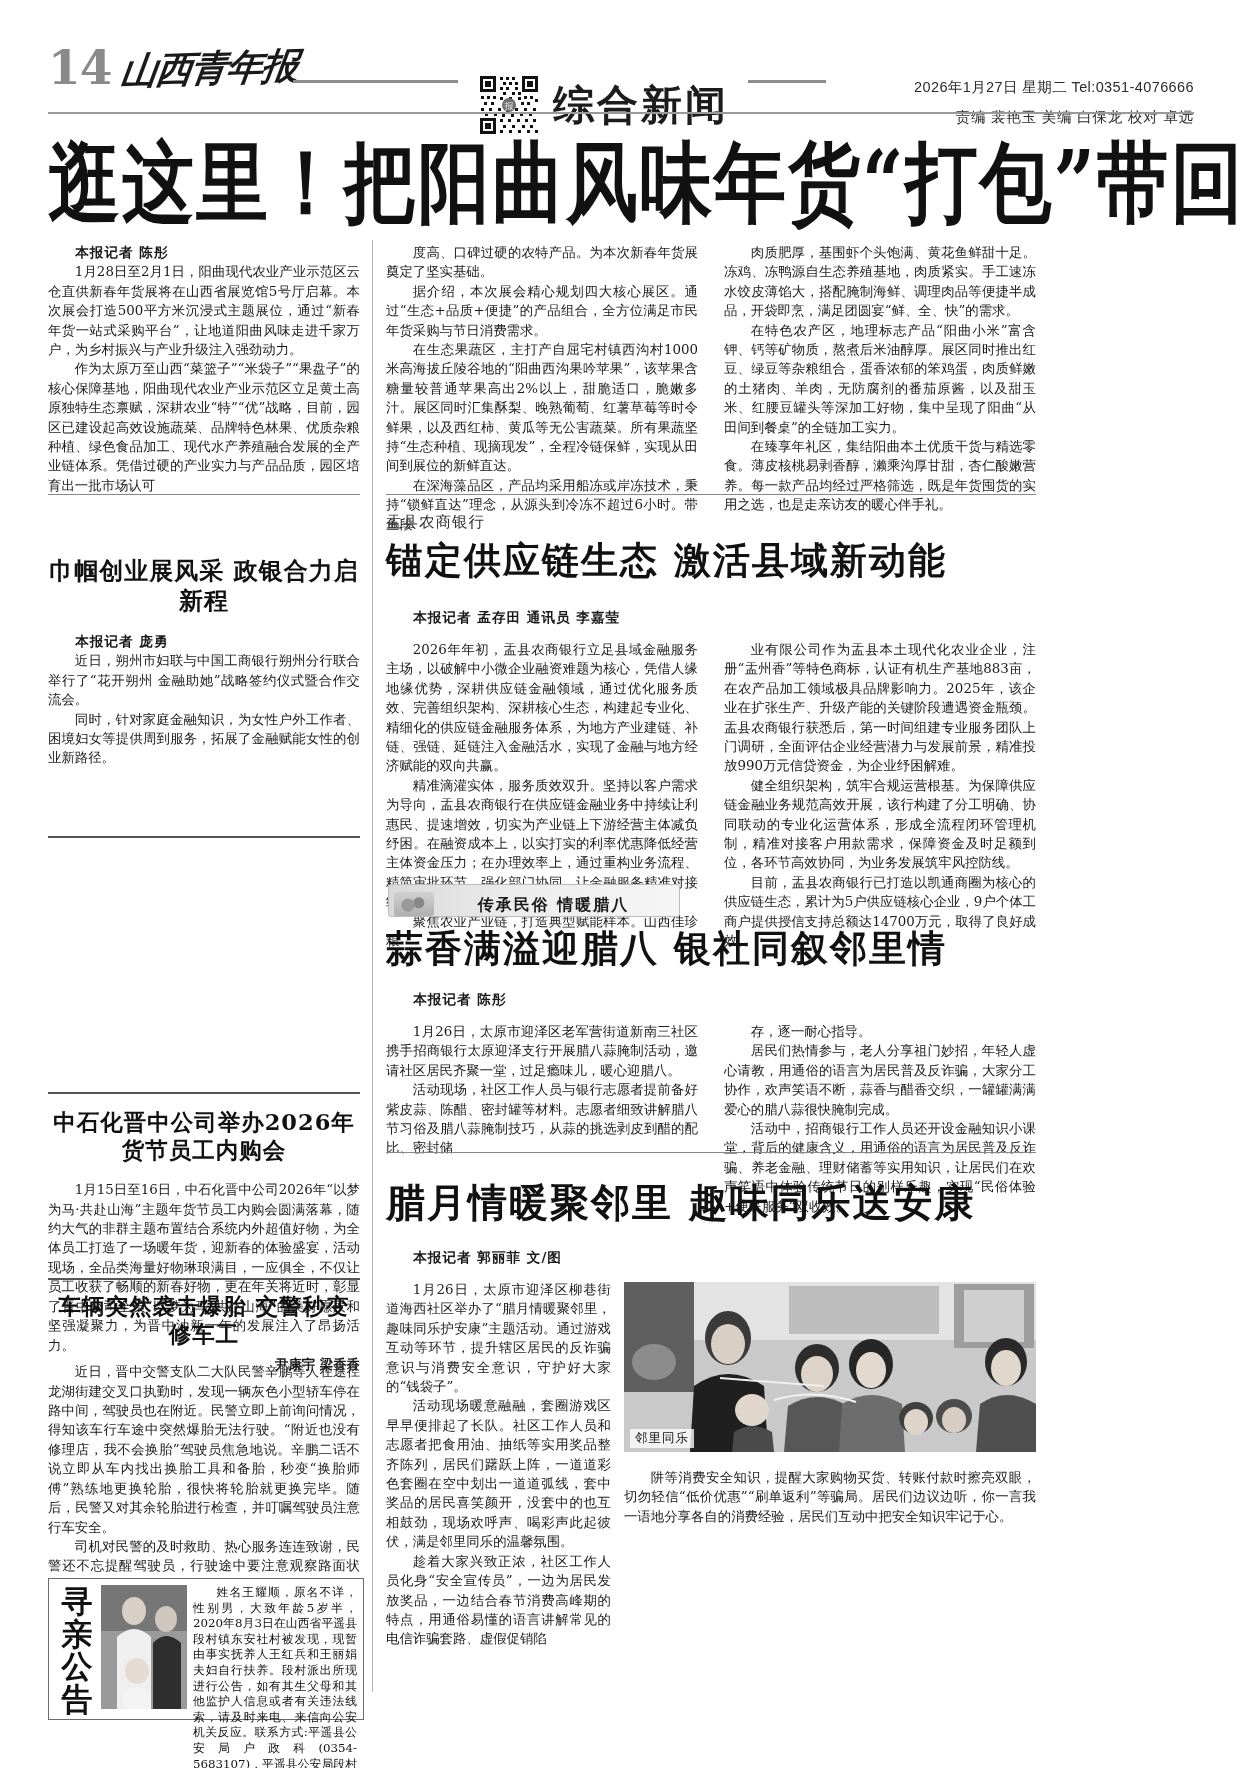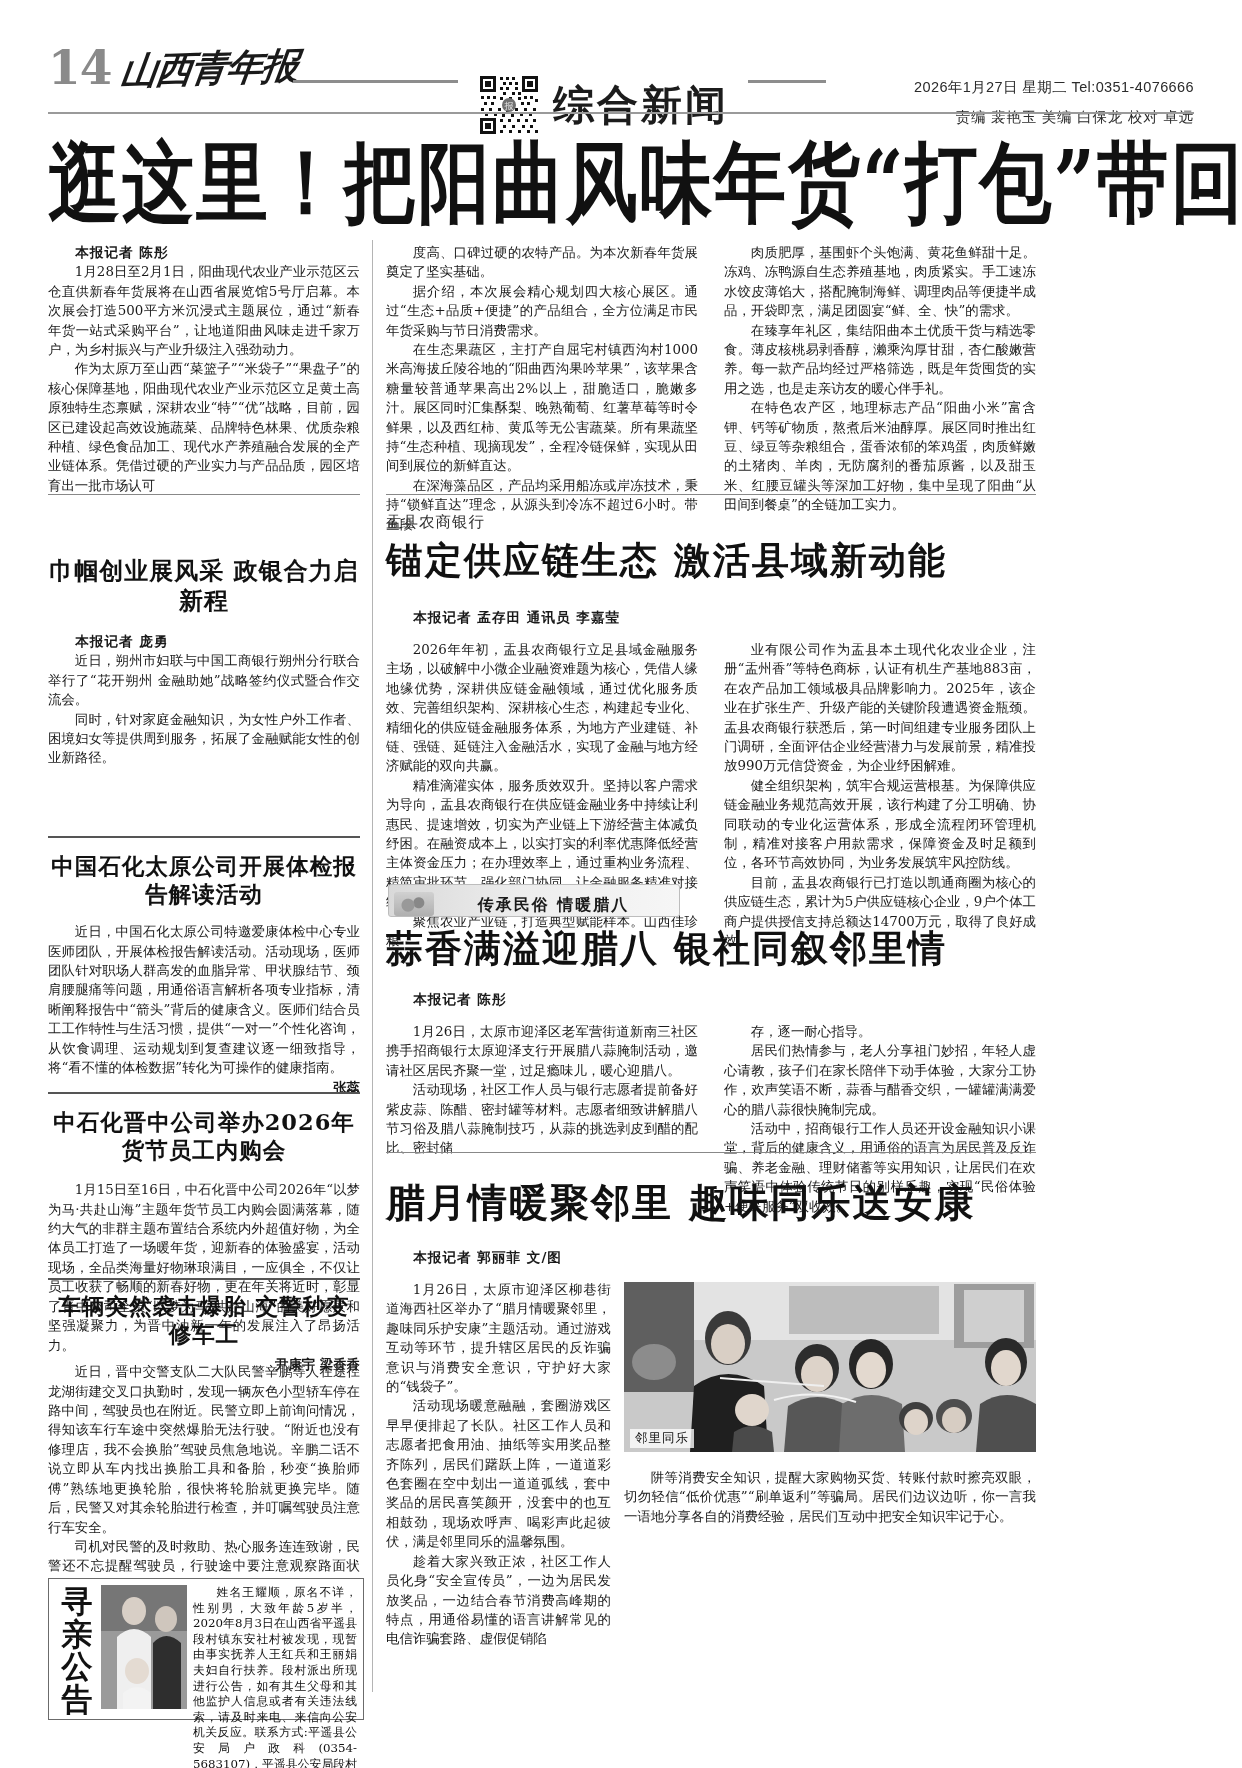--- a/index.html
+++ b/index.html
@@ -204,41 +204,36 @@
     <p>作为太原万至山西“菜篮子”“米袋子”“果盘子”的核心保障基地，阳曲现代农业产业示范区立足黄土高原独特生态禀赋，深耕农业“特”“优”战略，目前，园区已建设起高效设施蔬菜、品牌特色林果、优质杂粮种植、绿色食品加工、现代水产养殖融合发展的全产业链体系。凭借过硬的产业实力与产品品质，园区培育出一批市场认可</p>
   </div>
   <div class="col" style="left:386px;top:243px;width:312px;">
     <p>度高、口碑过硬的农特产品。为本次新春年货展奠定了坚实基础。</p>
     <p>据介绍，本次展会精心规划四大核心展区。通过“生态+品质+便捷”的产品组合，全方位满足市民年货采购与节日消费需求。</p>
     <p>在生态果蔬区，主打产自屈宅村镇西沟村1000米高海拔丘陵谷地的“阳曲西沟果吟苹果”，该苹果含糖量较普通苹果高出2%以上，甜脆适口，脆嫩多汁。展区同时汇集酥梨、晚熟葡萄、红薯草莓等时令鲜果，以及西红柿、黄瓜等无公害蔬菜。所有果蔬坚持“生态种植、现摘现发”，全程冷链保鲜，实现从田间到展位的新鲜直达。</p>
     <p>在深海藻品区，产品均采用船冻或岸冻技术，秉持“锁鲜直达”理念，从源头到冷冻不超过6小时。带鱼段</p>
   </div>
   <div class="col" style="left:724px;top:243px;width:312px;">
     <p>肉质肥厚，基围虾个头饱满、黄花鱼鲜甜十足。冻鸡、冻鸭源自生态养殖基地，肉质紧实。手工速冻水饺皮薄馅大，搭配腌制海鲜、调理肉品等便捷半成品，开袋即烹，满足团圆宴“鲜、全、快”的需求。</p>
+    <p>在特色农产区，地理标志产品“阳曲小米”富含钾、钙等矿物质，熬煮后米油醇厚。展区同时推出红豆、绿豆等杂粮组合，蛋香浓郁的笨鸡蛋，肉质鲜嫩的土猪肉、羊肉，无防腐剂的番茄原酱，以及甜玉米、红腰豆罐头等深加工好物，集中呈现了阳曲“从田间到餐桌”的全链加工实力。</p>
     <p>在臻享年礼区，集结阳曲本土优质干货与精选零食。薄皮核桃易剥香醇，濑乘沟厚甘甜，杏仁酸嫩营养。每一款产品均经过严格筛选，既是年货囤货的实用之选，也是走亲访友的暖心伴手礼。</p>
-    <p>在特色农产区，地理标志产品“阳曲小米”富含钾、钙等矿物质，熬煮后米油醇厚。展区同时推出红豆、绿豆等杂粮组合，蛋香浓郁的笨鸡蛋，肉质鲜嫩的土猪肉、羊肉，无防腐剂的番茄原酱，以及甜玉米、红腰豆罐头等深加工好物，集中呈现了阳曲“从田间到餐桌”的全链加工实力。</p>
   </div>
 
   <div class="hrule-thin" style="left:48px;top:494px;width:312px;"></div>
   <div class="vrule" style="left:372px;top:240px;height:1452px;"></div>
   <div class="hrule-thin" style="left:386px;top:494px;width:650px;"></div>
 
   <div class="col" style="left:48px;top:556px;width:312px;">
     <div class="sub-hl s1">巾帼创业展风采  政银合力启新程</div>
     <p class="byline" style="margin-top:16px;">本报记者 庞勇</p>
     <p>近日，朔州市妇联与中国工商银行朔州分行联合举行了“花开朔州 金融助她”战略签约仪式暨合作交流会。</p>
     <p>同时，针对家庭金融知识，为女性户外工作者、困境妇女等提供周到服务，拓展了金融赋能女性的创业新路径。</p>
   </div>
   <div class="hrule" style="left:48px;top:836px;width:312px;"></div>
 
-  <div class="col" style="left:48px;top:852px;width:312px;">
-    <div class="sub-hl s2">中国石化太原公司开展体检报告解读活动</div>
-    <p style="margin-top:14px;">近日，中国石化太原公司特邀爱康体检中心专业医师团队，开展体检报告解读活动。活动现场，医师团队针对职场人群高发的血脂异常、甲状腺结节、颈肩腰腿痛等问题，用通俗语言解析各项专业指标，清晰阐释报告中“箭头”背后的健康含义。医师们结合员工工作特性与生活习惯，提供“一对一”个性化咨询，从饮食调理、运动规划到复查建议逐一细致指导，将“看不懂的体检数据”转化为可操作的健康指南。</p>
-    <p class="sig">张蕊</p>
-  </div>
   <div class="hrule" style="left:48px;top:1092px;width:312px;"></div>
 
   <div class="col" style="left:48px;top:1108px;width:312px;">
     <div class="sub-hl s2">中石化晋中公司举办2026年货节员工内购会</div>
     <p style="margin-top:16px;">1月15日至16日，中石化晋中公司2026年“以梦为马·共赴山海”主题年货节员工内购会圆满落幕，随约大气的非群主题布置结合系统内外超值好物，为全体员工打造了一场暖年货，迎新春的体验盛宴，活动现场，全品类海量好物琳琅满目，一应俱全，不仅让员工收获了畅顺的新春好物，更在年关将近时，彰显了晋中公司全员“以梦为马·共赴山海”的美好愿景和坚强凝聚力，为晋中油新一年的发展注入了昂扬活力。</p>
     <p class="sig">尹康宇 梁香香</p>
   </div>
   <div class="hrule" style="left:48px;top:1278px;width:312px;"></div>
 
   <div class="col" style="left:48px;top:1292px;width:312px;">
@@ -297,21 +292,21 @@
   </div>
   <div class="col" style="left:386px;top:990px;width:650px;">
     <p class="byline">本报记者 陈彤</p>
   </div>
   <div class="col" style="left:386px;top:1022px;width:312px;">
     <p>1月26日，太原市迎泽区老军营街道新南三社区携手招商银行太原迎泽支行开展腊八蒜腌制活动，邀请社区居民齐聚一堂，过足瘾味儿，暖心迎腊八。</p>
     <p>活动现场，社区工作人员与银行志愿者提前备好紫皮蒜、陈醋、密封罐等材料。志愿者细致讲解腊八节习俗及腊八蒜腌制技巧，从蒜的挑选剥皮到醋的配比、密封储</p>
   </div>
   <div class="col" style="left:724px;top:1022px;width:312px;">
     <p>存，逐一耐心指导。</p>
-    <p>居民们热情参与，老人分享祖门妙招，年轻人虚心请教，孩子们在家长陪伴下动手体验，大家分工协作，欢声笑语不断，蒜香与醋香交织，一罐罐满满爱心的腊八蒜很快腌制完成。</p>
+    <p>居民们热情参与，老人分享祖门妙招，年轻人虚心请教，用通俗的语言为居民普及反诈骗，大家分工协作，欢声笑语不断，蒜香与醋香交织，一罐罐满满爱心的腊八蒜很快腌制完成。</p>
     <p>活动中，招商银行工作人员还开设金融知识小课堂，背后的健康含义，用通俗的语言为居民普及反诈骗、养老金融、理财储蓄等实用知识，让居民们在欢声笑语中体验传统节日的别样乐趣，实现“民俗体验+便民服务”双收效。</p>
   </div>
 
   <div class="hrule-thin" style="left:386px;top:1152px;width:650px;"></div>
 
   <div style="position:absolute;left:386px;top:1178px;width:650px;">
     <div class="big-hl" style="font-size:39px;">腊月情暖聚邻里  趣味同乐送安康</div>
   </div>
   <div class="col" style="left:386px;top:1248px;width:650px;">
     <p class="byline">本报记者 郭丽菲 文/图</p>

